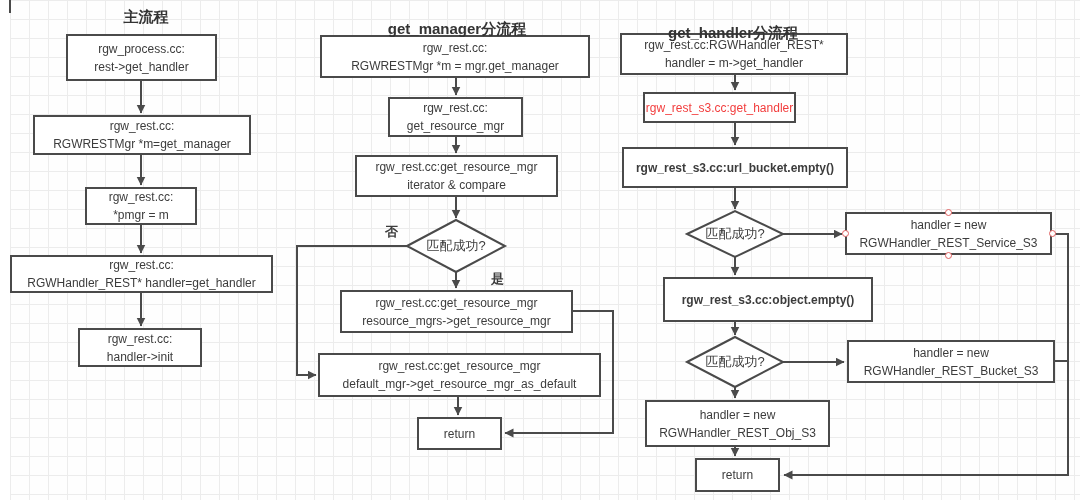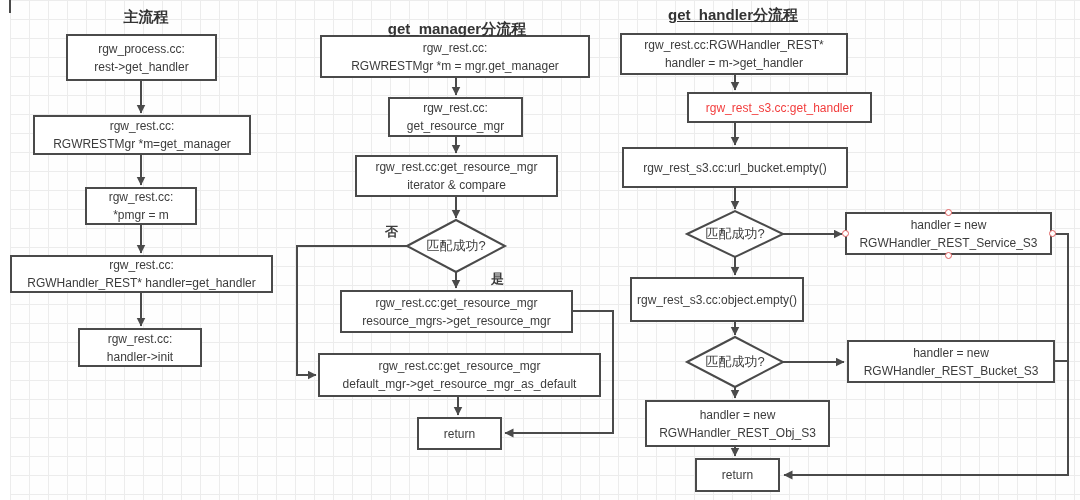--- a/index.html
+++ b/index.html
@@ -34,21 +34,21 @@
     white-space:nowrap; z-index:5;
   }
   .node {
     position:absolute; box-sizing:border-box;
     background:#fff; border:2px solid #4a4a4a;
     display:flex; align-items:center; justify-content:center;
     text-align:center; white-space:pre-line;
     font-size:12px; line-height:1.5; color:#3c3c3c;
     z-index:4; padding:1px 2px;
   }
-  .node.bold { font-weight:400;text-align:right; }
+  .node.bold { font-weight:700;text-align:right; }
   .node.red-text { color:#f23d3d; }
   .diamond-label {
     position:absolute; transform:translate(-50%,-50%);
     font-size:13px; color:#3c3c3c; white-space:nowrap; z-index:5;
   }
   .branch-label {
     position:absolute; font-size:13px; font-weight:600;
     color:#3c3c3c; z-index:5;
   }
   .conn-pt {
@@ -99,21 +99,21 @@
       <polygon points="687,234 735,211 783,234 735,257" fill="#fff"></polygon>
       <polygon points="687,362 735,337 783,362 735,387" fill="#fff"></polygon>
     </g>
   </svg>
 
   <div class="left-margin"></div>
   <div class="edge-mark"></div>
 
   <div class="flow-title" style="left:146px; top:8px;">主流程</div>
   <div class="flow-title" style="left:457px; top:20px;">get_manager分流程</div>
-  <div class="flow-title" style="left:733px; top:6px;text-decoration:underline;">get_handler分流程</div>
+  <div class="flow-title" style="left:733px; top:24px;">get_handler分流程</div>
 
   <div class="node" style="left:66px; top:34px; width:151px; height:47px;">rgw_process.cc:
 rest-&gt;get_handler</div>
   <div class="node" style="left:33px; top:115px; width:218px; height:40px;">rgw_rest.cc:
 RGWRESTMgr *m=get_manager</div>
   <div class="node" style="left:85px; top:187px; width:112px; height:38px;">rgw_rest.cc:
 *pmgr = m</div>
   <div class="node" style="left:10px; top:255px; width:263px; height:38px;">rgw_rest.cc:
 RGWHandler_REST* handler=get_handler</div>
   <div class="node" style="left:78px; top:328px; width:124px; height:39px;">rgw_rest.cc:
@@ -129,30 +129,30 @@
   <span class="branch-label" style="left:385px; top:223px;">否</span>
   <span class="branch-label" style="left:491px; top:270px;">是</span>
   <div class="node" style="left:340px; top:290px; width:233px; height:43px;">rgw_rest.cc:get_resource_mgr
 resource_mgrs-&gt;get_resource_mgr</div>
   <div class="node" style="left:318px; top:353px; width:283px; height:44px;">rgw_rest.cc:get_resource_mgr
 default_mgr-&gt;get_resource_mgr_as_default</div>
   <div class="node" style="left:417px; top:417px; width:85px; height:33px;">return</div>
 
   <div class="node" style="left:620px; top:33px; width:228px; height:42px;">rgw_rest.cc:RGWHandler_REST*
 handler = m-&gt;get_handler</div>
-  <div class="node red-text" style="left:643px; top:92px; width:185px; height:31px;margin-left:44px;">rgw_rest_s3.cc:get_handler</div>
+  <div class="node red-text" style="left:643px; top:92px; width:153px; height:31px;">rgw_rest_s3.cc:get_handler</div>
   <div class="node bold" style="left:622px; top:147px; width:226px; height:41px;">rgw_rest_s3.cc:url_bucket.empty()</div>
   <span class="diamond-label" style="left:735px; top:234px;">匹配成功?</span>
   <div class="node" style="left:845px; top:212px; width:207px; height:43px;">handler = new
 RGWHandler_REST_Service_S3</div>
   <div class="conn-pt" style="left:945px; top:209px;"></div>
   <div class="conn-pt" style="left:945px; top:252px;"></div>
   <div class="conn-pt" style="left:842px; top:230px;"></div>
   <div class="conn-pt" style="left:1049px; top:230px;"></div>
-  <div class="node bold" style="left:630px; top:277px; width:174px; height:45px;">rgw_rest_s3.cc:object.empty()</div>
+  <div class="node bold" style="left:663px; top:277px; width:210px; height:45px;">rgw_rest_s3.cc:object.empty()</div>
   <span class="diamond-label" style="left:735px; top:362px;">匹配成功?</span>
   <div class="node" style="left:847px; top:340px; width:208px; height:43px;">handler = new
 RGWHandler_REST_Bucket_S3</div>
   <div class="node" style="left:645px; top:400px; width:185px; height:47px;">handler = new
 RGWHandler_REST_Obj_S3</div>
   <div class="node" style="left:695px; top:458px; width:85px; height:34px;">return</div>
 
 </div>
 
 </body></html>

